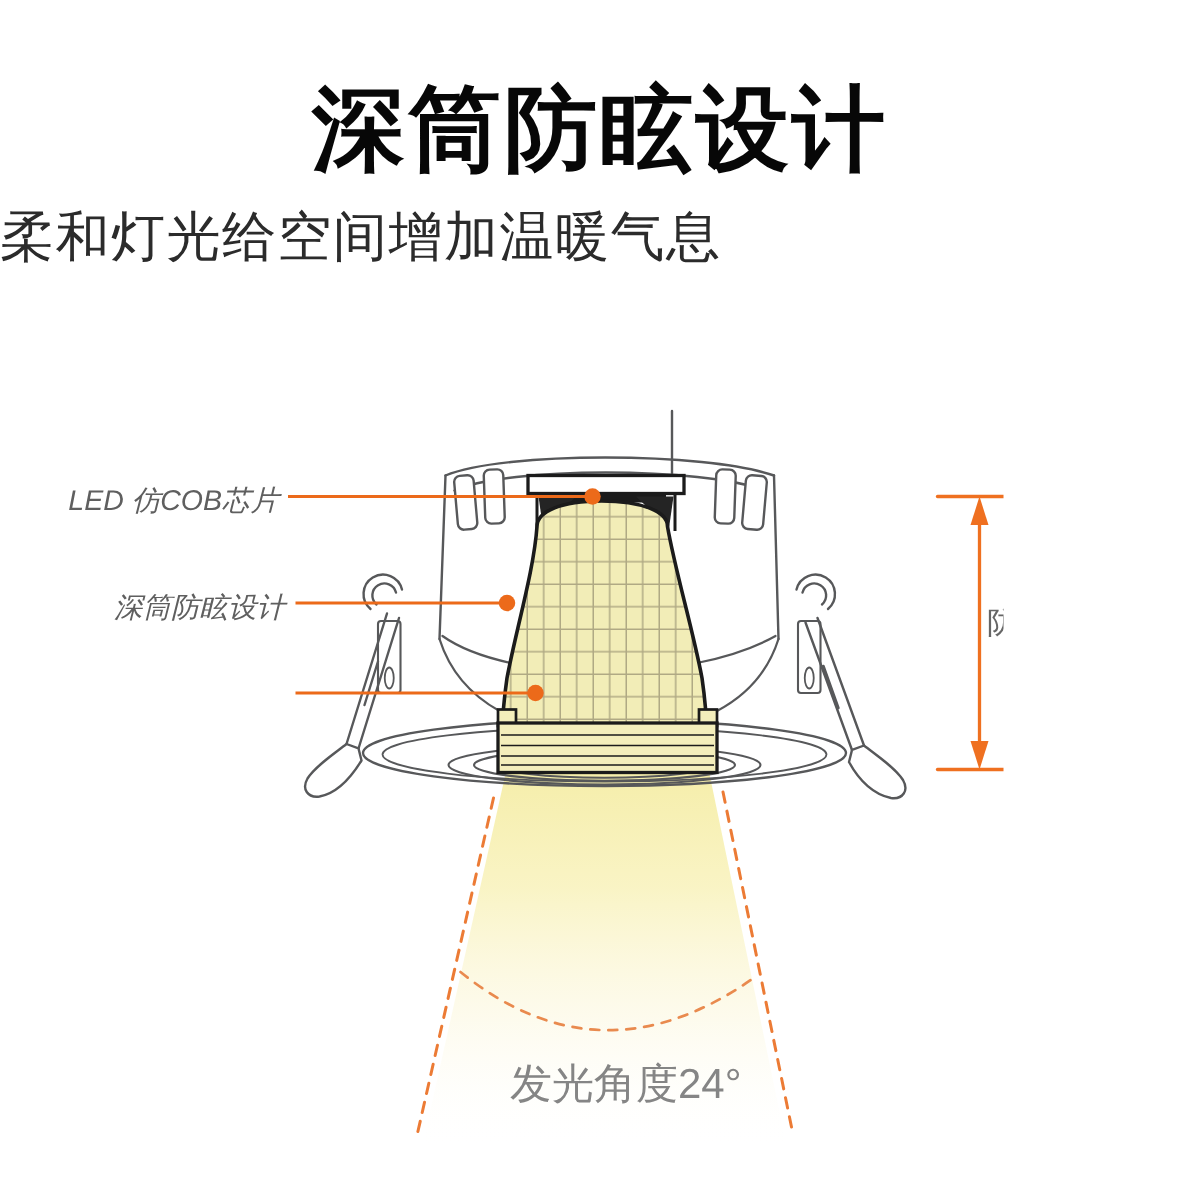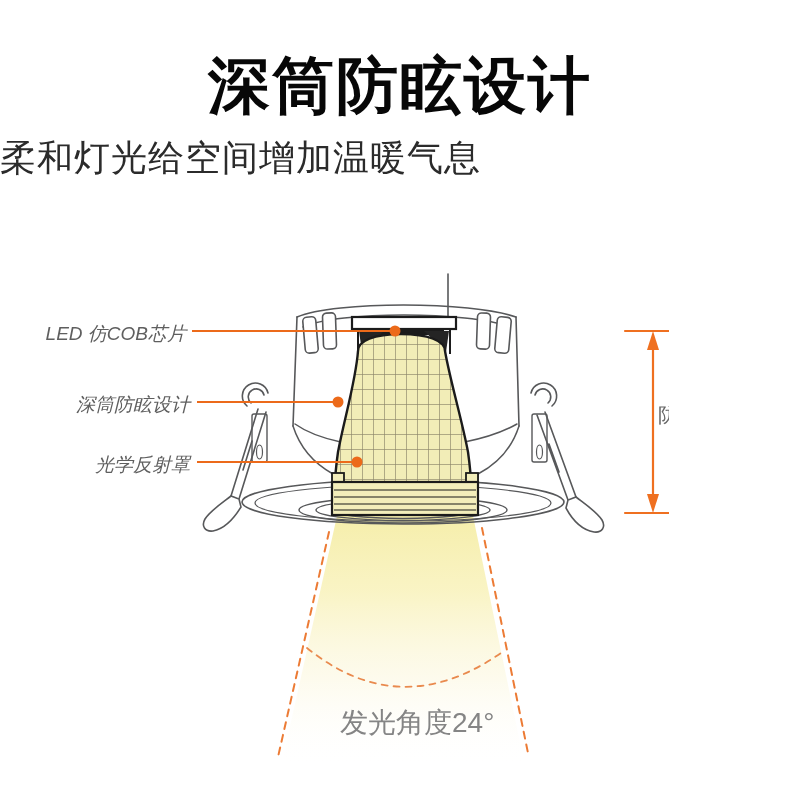--- a/index.html
+++ b/index.html
@@ -144,17 +144,16 @@
       <path d="M653,331 L647,350 L659,350 Z" stroke="none"></path>
       <path d="M653,513 L647,494 L659,494 Z" stroke="none"></path>
     </g>
   </svg>
 
   <div class="txt page-title">深筒防眩设计</div>
   <div class="txt page-subtitle">柔和灯光给空间增加温暖气息</div>
 
   <div class="txt callout c1">LED 仿COB芯片</div>
   <div class="txt callout c2">深筒防眩设计</div>
-  <div class="txt callout c3">光学反射罩</div>
 
   <div class="txt dim-label">防眩深度41.8mm</div>
   <div class="txt angle-label">发光角度24°</div>
 </div>
 
 </body></html>

